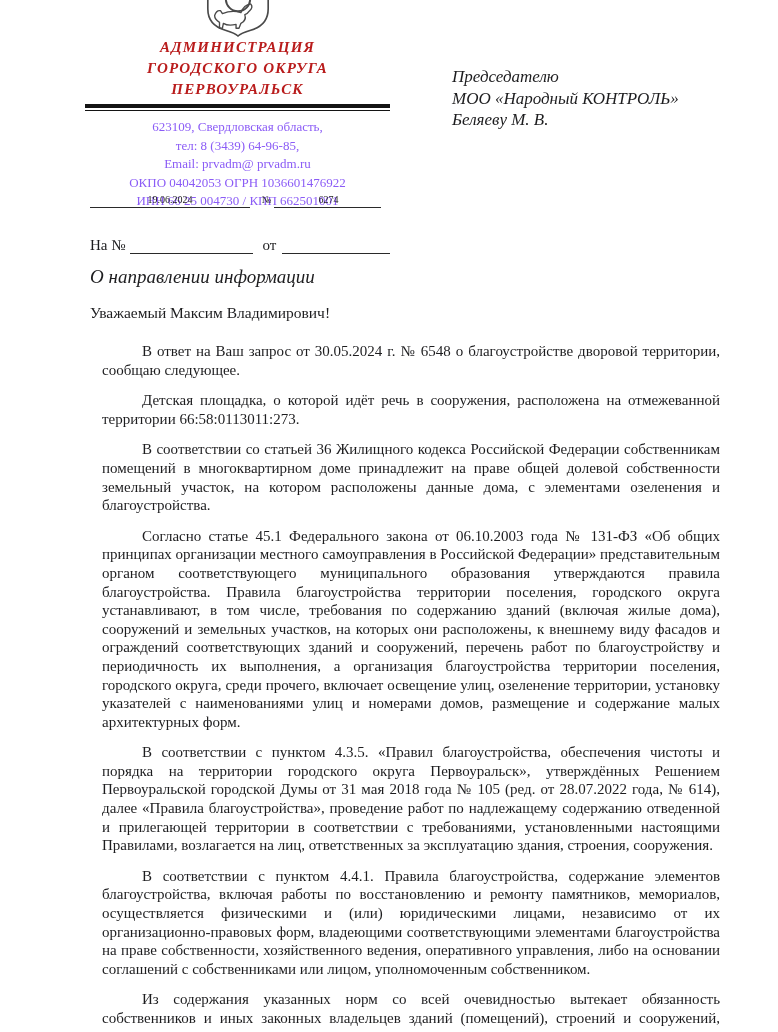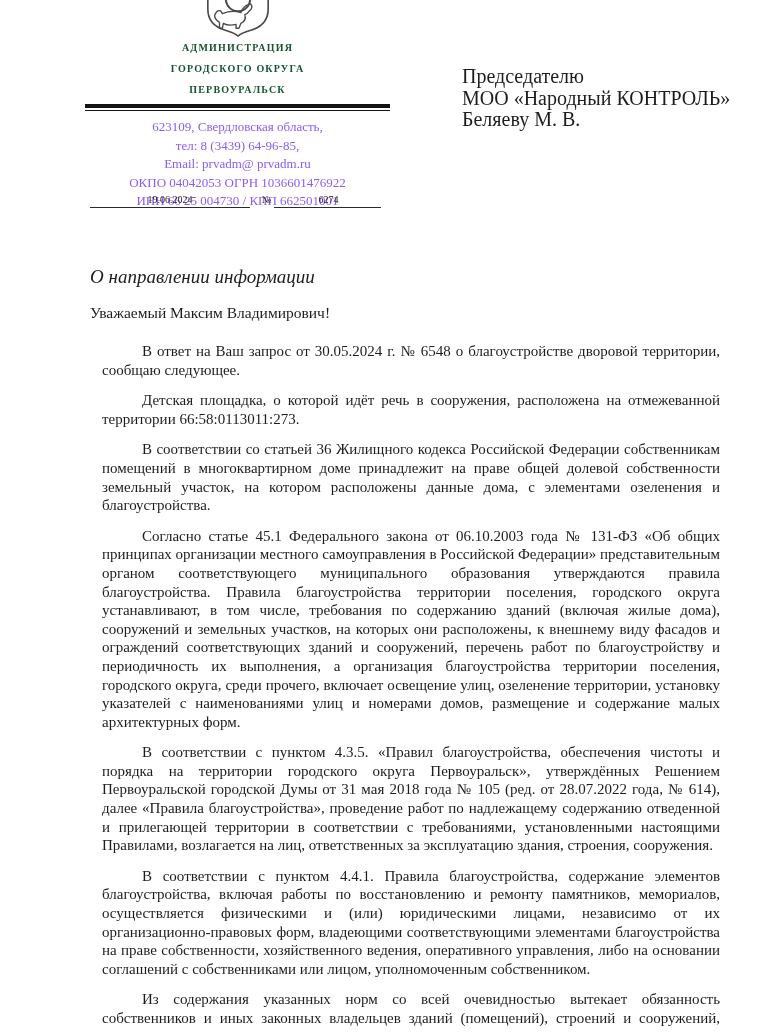--- a/index.html
+++ b/index.html
@@ -12,35 +12,36 @@
     overflow:hidden;
   }
   
   .lh{
     position:absolute;left:85px;top:0;width:305px;
     text-align:center;
   }
   .coa{display:block;margin:0 auto;height:37px;width:92px;}
   .org{
     font-weight:bold;
-    font-size:10px;line-height:21px;
+    font-size:15px;line-height:21px;
     letter-spacing:1.2px;
-    color:#14532d;
+    color:#b91c1c;
+    font-style:italic;
   }
   .rule-thick{height:4px;background:#141414;margin-top:4px;}
   .rule-thin{height:1px;background:#141414;margin-top:2px;}
   .addr{
     margin-top:7px;
     font-size:13px;line-height:18.5px;
     color:#8b5cf6;
   }
   
   .addressee{
-    position:absolute;left:462px;top:66px;
-    font-size:20px;line-height:21.5px;
+    position:absolute;left:452px;top:66px;
+    font-size:17px;line-height:21.5px;font-style:italic;
   }
   
   .refrow{
     position:absolute;left:90px;top:194px;width:300px;
     font-size:10px;
     display:flex;align-items:flex-end;
   }
   .date-seg{
     display:inline-block;width:160px;
     border-bottom:1.4px solid #2a2a2a;
@@ -121,20 +122,26 @@
     <div>Председателю</div>
     <div>МОО «Народный КОНТРОЛЬ»</div>
     <div>Беляеву М. В.</div>
   </div>
 
   <div class="refrow">
     <span class="date-seg">19.06.2024</span>
     <span class="numwrap"><span>№</span> <span class="num-seg">6274</span></span>
   </div>
 
+  <div class="replyrow">
+    <span>На №</span>
+    <span class="blank-seg blank-1"></span>
+    <span class="fromlbl">от</span>
+    <span class="blank-seg blank-2"></span>
+  </div>
 
   <div class="subject">О направлении информации</div>
 
   <div class="bodytext">
     <div class="greeting">Уважаемый Максим Владимирович!</div>
     <p>В ответ на Ваш запрос от 30.05.2024 г. № 6548 о благоустройстве дворовой территории, сообщаю следующее.</p>
     <p>Детская площадка, о которой идёт речь в сооружения, расположена на отмежеванной территории 66:58:0113011:273.</p>
     <p>В соответствии со статьей 36 Жилищного кодекса Российской Федерации собственникам помещений в многоквартирном доме принадлежит на праве общей долевой собственности земельный участок, на котором расположены данные дома, с элементами озеленения и благоустройства.</p>
     <p>Согласно статье 45.1 Федерального закона от 06.10.2003 года № 131-ФЗ «Об общих принципах организации местного самоуправления в Российской Федерации» представительным органом соответствующего муниципального образования утверждаются правила благоустройства. Правила благоустройства территории поселения, городского округа устанавливают, в том числе, требования по содержанию зданий (включая жилые дома), сооружений и земельных участков, на которых они расположены, к внешнему виду фасадов и ограждений соответствующих зданий и сооружений, перечень работ по благоустройству и периодичность их выполнения, а организация благоустройства территории поселения, городского округа, среди прочего, включает освещение улиц, озеленение территории, установку указателей с наименованиями улиц и номерами домов, размещение и содержание малых архитектурных форм.</p>
     <p>В соответствии с пунктом 4.3.5. «Правил благоустройства, обеспечения чистоты и порядка на территории городского округа Первоуральск», утверждённых Решением Первоуральской городской Думы от 31 мая 2018 года № 105 (ред. от 28.07.2022 года, № 614), далее «Правила благоустройства», проведение работ по надлежащему содержанию отведенной и прилегающей территории в соответствии с требованиями, установленными настоящими Правилами, возлагается на лиц, ответственных за эксплуатацию здания, строения, сооружения.</p>

